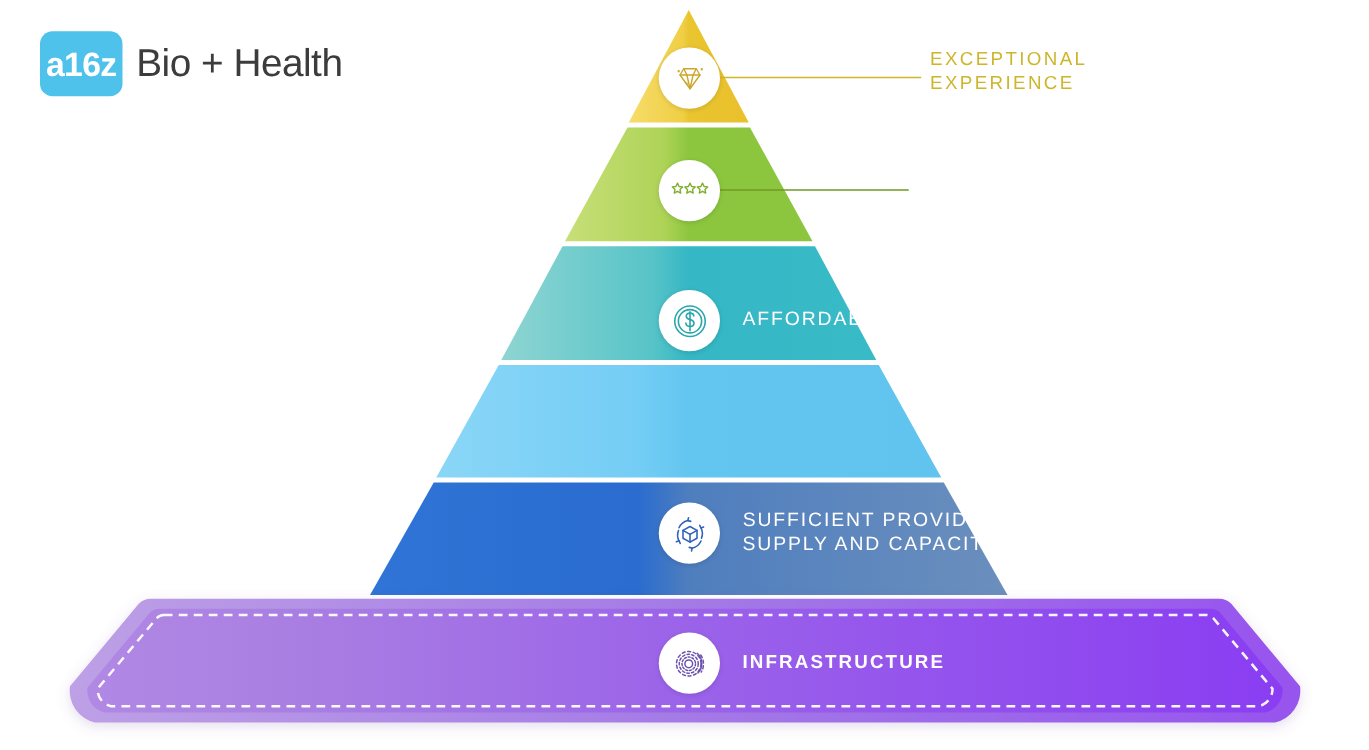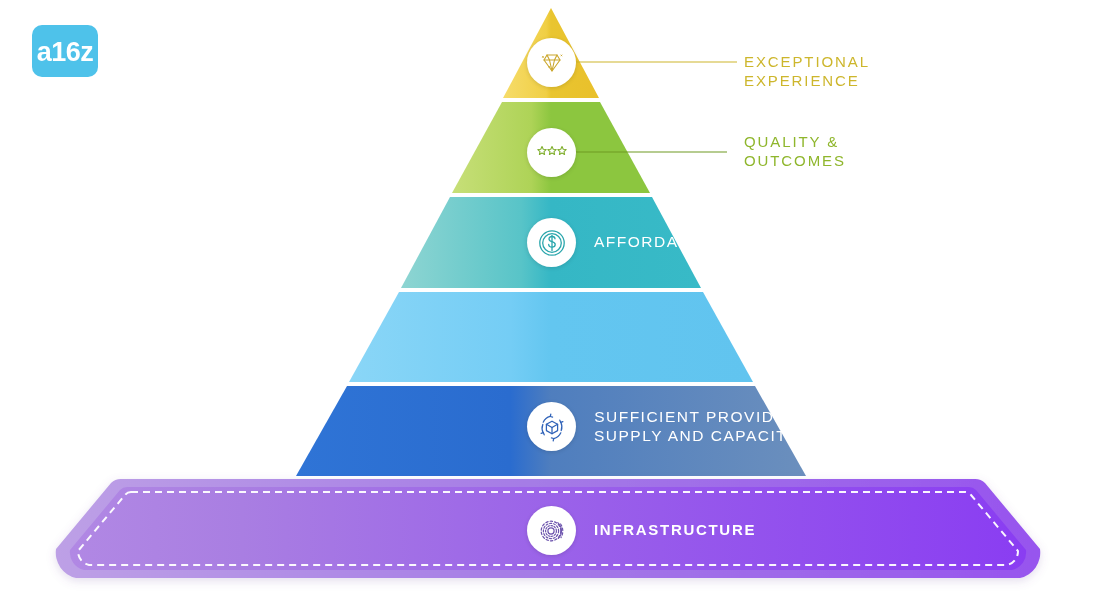--- a/index.html
+++ b/index.html
@@ -111,20 +111,21 @@
 </style>
 </head>
 <body>
 
 <div id="stage">
 
   <div id="logo">
     <div id="logo-mark">
       <span class="lm-text">a16z</span>
     </div>
+    <div id="logo-word">Bio + Health</div>
   </div>
 
   <svg id="pyramid-svg" width="1095" height="600" viewBox="0 0 1095 600">
     <defs>
       <linearGradient id="gradGold" x1="0" y1="0" x2="1" y2="0">
         <stop offset="0%" stop-color="#f6dc6a"></stop>
         <stop offset="45%" stop-color="#f0cf45"></stop>
         <stop offset="50%" stop-color="#e9c530"></stop>
         <stop offset="100%" stop-color="#e9c02b"></stop>
       </linearGradient>
@@ -206,25 +207,23 @@
              A 14 14 0 0 1 1007 565
              L 89 565
              A 14 14 0 0 1 78 551
              L 125 495
              A 8 8 0 0 1 131 492 Z" fill="none" stroke="#ffffff" stroke-width="2" stroke-dasharray="7 5" opacity="0.95"></path>
 
     <line x1="576" y1="62" x2="737" y2="62" stroke="#cdb62c" stroke-width="1.1"></line>
     <line x1="576" y1="152" x2="727" y2="152" stroke="#6f9a23" stroke-width="1.1"></line>
   </svg>
 
-  <div class="callout-label" style="left:744px; top:53px; color:#cdb62c;">EXCEPTIONAL
+  <div class="callout-label" style="left:744px; top:39px; color:#cdb62c;">EXCEPTIONAL
 EXPERIENCE</div>
 
-  <div class="callout-label" style="left:744px; top:133px; color:#8fb62c;">QUALITY &amp;
-OUTCOMES</div>
 
   <div class="row" style="left:527px; top:38px;">
     <div class="badge">
       <svg width="28" height="28" viewBox="0 0 28 28" fill="none" stroke="#caa62a" stroke-width="1.1" stroke-linecap="round" stroke-linejoin="round">
         <path d="M6 11 L9 6 H19 L22 11 L14 22 Z"></path>
         <path d="M6 11 H22"></path>
         <path d="M9 6 L11.5 11 L14 22 L16.5 11 L19 6"></path>
         <path d="M4.5 7.5 l0.9 0.9 M5.4 7.5 l-0.9 0.9" stroke-width="0.9"></path>
         <path d="M23 6 l0.9 0.9 M23.9 6 l-0.9 0.9" stroke-width="0.9"></path>
         <path d="M11 17.5 l0.7 0.7 M11.7 17.5 l-0.7 0.7" stroke-width="0.9"></path>
@@ -235,21 +234,21 @@
   <div class="row" style="left:527px; top:128px;">
     <div class="badge">
       <svg width="32" height="18" viewBox="0 0 32 18" fill="none" stroke="#7fae2c" stroke-width="1.1" stroke-linejoin="round">
         <path d="M6 2.5 l1.25 2.7 2.9 0.35 -2.15 2.0 0.56 2.9 -2.56-1.4 -2.56 1.4 0.56-2.9 -2.15-2.0 2.9-0.35 Z"></path>
         <path d="M16 2.5 l1.25 2.7 2.9 0.35 -2.15 2.0 0.56 2.9 -2.56-1.4 -2.56 1.4 0.56-2.9 -2.15-2.0 2.9-0.35 Z"></path>
         <path d="M26 2.5 l1.25 2.7 2.9 0.35 -2.15 2.0 0.56 2.9 -2.56-1.4 -2.56 1.4 0.56-2.9 -2.15-2.0 2.9-0.35 Z"></path>
       </svg>
     </div>
   </div>
 
-  <div class="row" style="left:527px; top:218px;justify-content:center;">
+  <div class="row" style="left:527px; top:232px;justify-content:center;">
     <div class="badge">
       <svg width="32" height="32" viewBox="0 0 32 32" fill="none" stroke="#2aa6ac" stroke-width="1.3" stroke-linecap="round" stroke-linejoin="round">
         <circle cx="16" cy="16" r="12.2"></circle>
         <circle cx="16" cy="16" r="9.3"></circle>
         <path d="M16 8.5 V23.5"></path>
         <path d="M19 11.8 c0-1.5-1.4-2.3-3-2.3 -1.7 0-3 0.9-3 2.4 0 3.6 6.2 1.9 6.2 5.6 0 1.7-1.5 2.6-3.2 2.6 -1.8 0-3.3-0.9-3.3-2.6"></path>
       </svg>
     </div>
     <div class="row-label" style="color:#ffffff;">AFFORDABILITY</div>
   </div>

